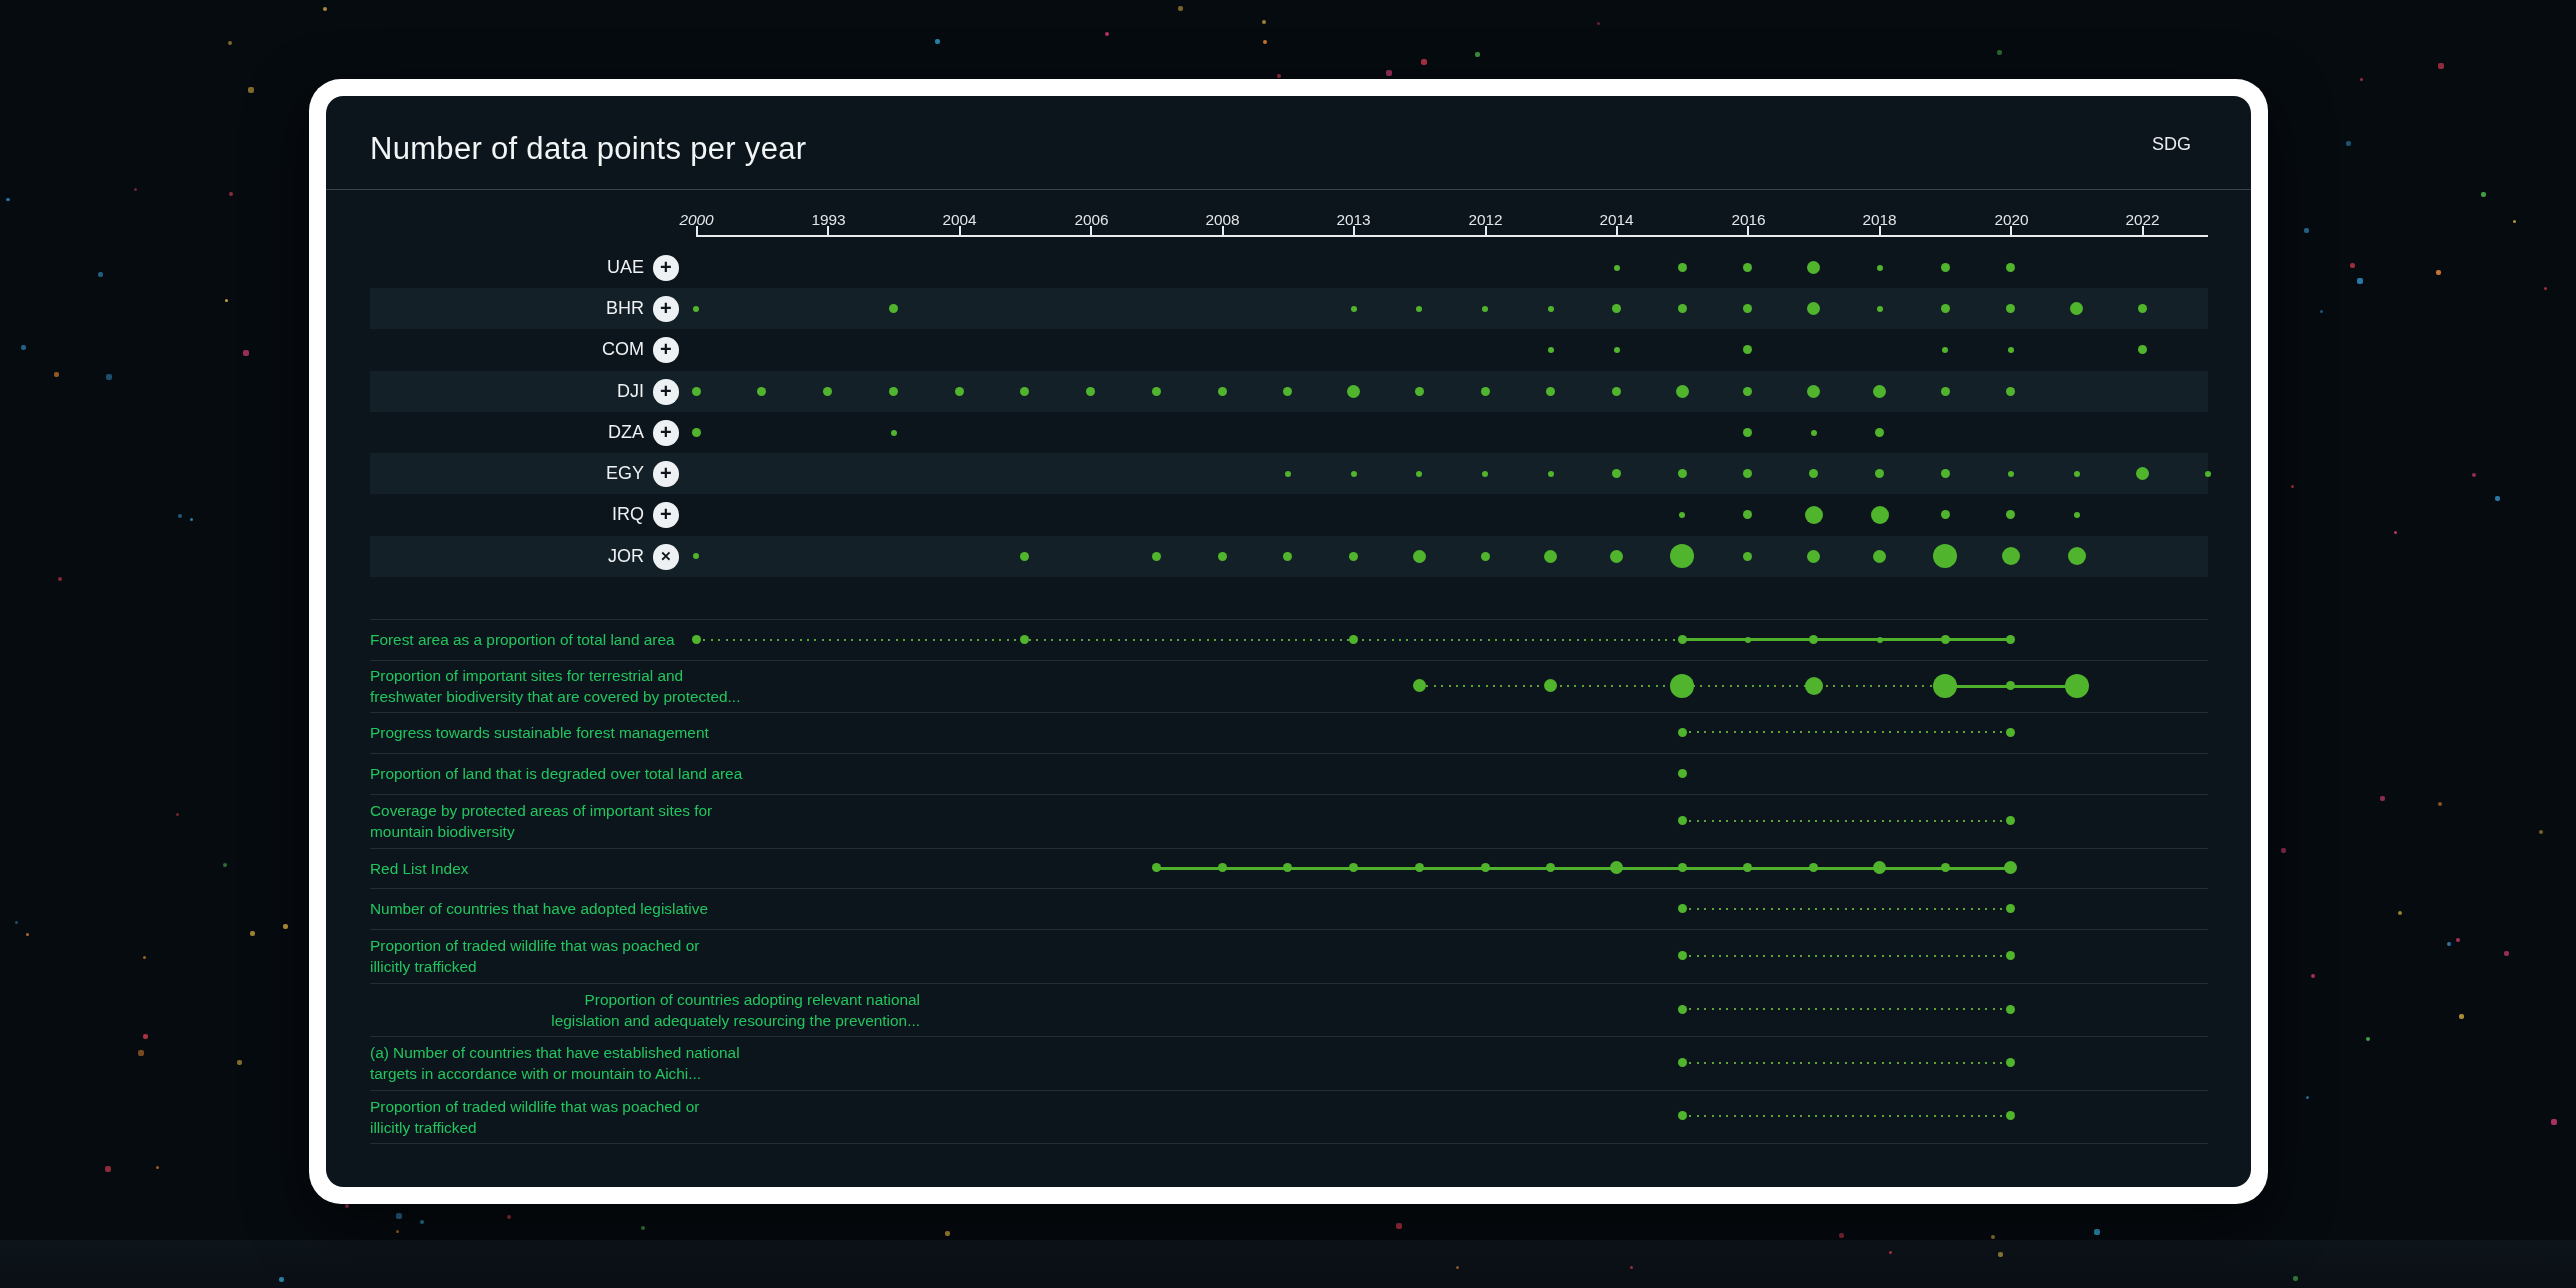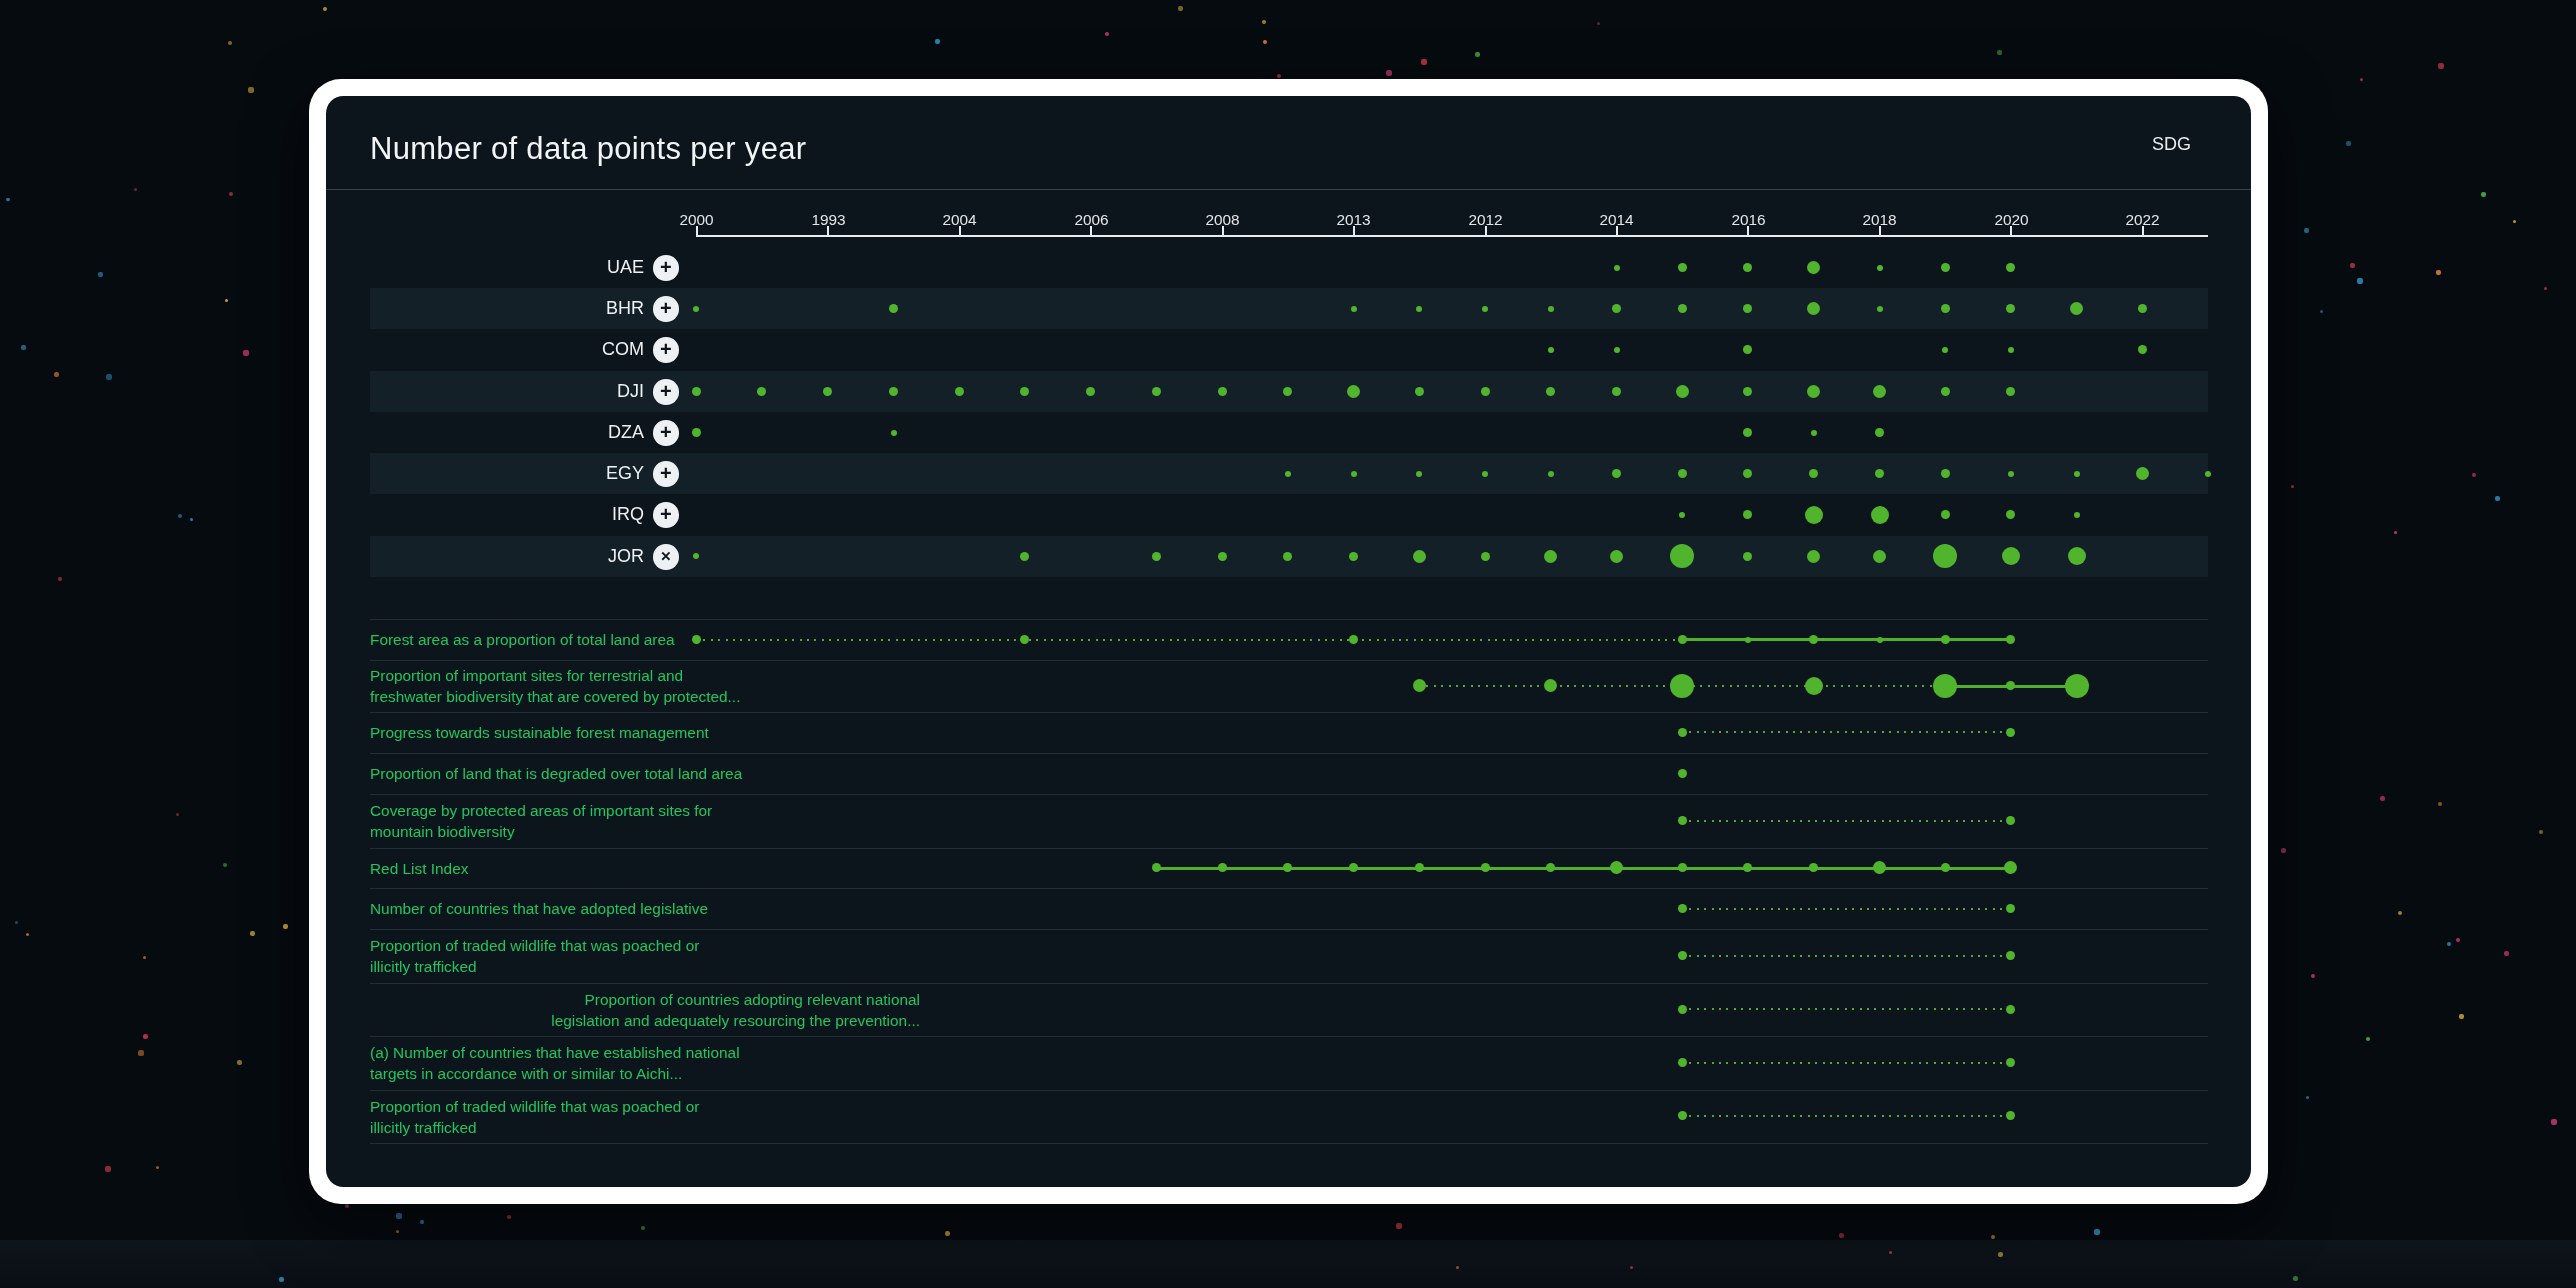--- a/index.html
+++ b/index.html
@@ -295,21 +295,21 @@
   <div id="panel">
     <div id="page-title">Number of data points per year</div>
 
     <div id="sdg-control">
       <span id="sdg-label">SDG</span>
     </div>
 
     <div id="header-sep"></div>
 
     <div id="chart-area">
-        <div class="axis-label" style="left: 330px; top: 115px;">2000</div>
+        <div class="axis-label" style="left: 330px; top: 115px; font-style: italic;">2000</div>
         <div class="axis-tick" style="left: 370px; top: 130px;"></div>
         <div class="axis-label" style="left: 462px; top: 115px;">1993</div>
         <div class="axis-tick" style="left: 501px; top: 130px;"></div>
         <div class="axis-label" style="left: 593px; top: 115px;">2004</div>
         <div class="axis-tick" style="left: 633px; top: 130px;"></div>
         <div class="axis-label" style="left: 725px; top: 115px;">2006</div>
         <div class="axis-tick" style="left: 764px; top: 130px;"></div>
         <div class="axis-label" style="left: 856px; top: 115px;">2008</div>
         <div class="axis-tick" style="left: 896px; top: 130px;"></div>
         <div class="axis-label" style="left: 987px; top: 115px;">2013</div>
@@ -527,21 +527,21 @@
         <div class="ind-label" style="top: 887px; height: 53px; text-align: right;">
           <span>Proportion of countries adopting relevant national</span>
           <span>legislation and adequately resourcing the prevention...</span>
         </div>
         <div class="tl-dotted" style="left: 1356px; top: 912px; width: 329px;"></div>
         <div class="dot" style="left: 1352px; top: 909px; width: 9.4px; height: 9.4px;"></div>
         <div class="dot" style="left: 1680px; top: 909px; width: 9.4px; height: 9.4px;"></div>
         <div class="ind-sep" style="top: 940px;"></div>
         <div class="ind-label" style="top: 940px; height: 54px;">
           <span>(a) Number of countries that have established national</span>
-          <span>targets in accordance with or similar to Aichi...</span>
+          <span>targets in accordance with or mountain to Aichi...</span>
         </div>
         <div class="tl-dotted" style="left: 1356px; top: 966px; width: 329px;"></div>
         <div class="dot" style="left: 1352px; top: 962px; width: 9.4px; height: 9.4px;"></div>
         <div class="dot" style="left: 1680px; top: 962px; width: 9.4px; height: 9.4px;"></div>
         <div class="ind-sep" style="top: 994px;"></div>
         <div class="ind-label" style="top: 994px; height: 53px;">
           <span>Proportion of traded wildlife that was poached or</span>
           <span>illicitly trafficked</span>
         </div>
         <div class="tl-dotted" style="left: 1356px; top: 1019px; width: 329px;"></div>

